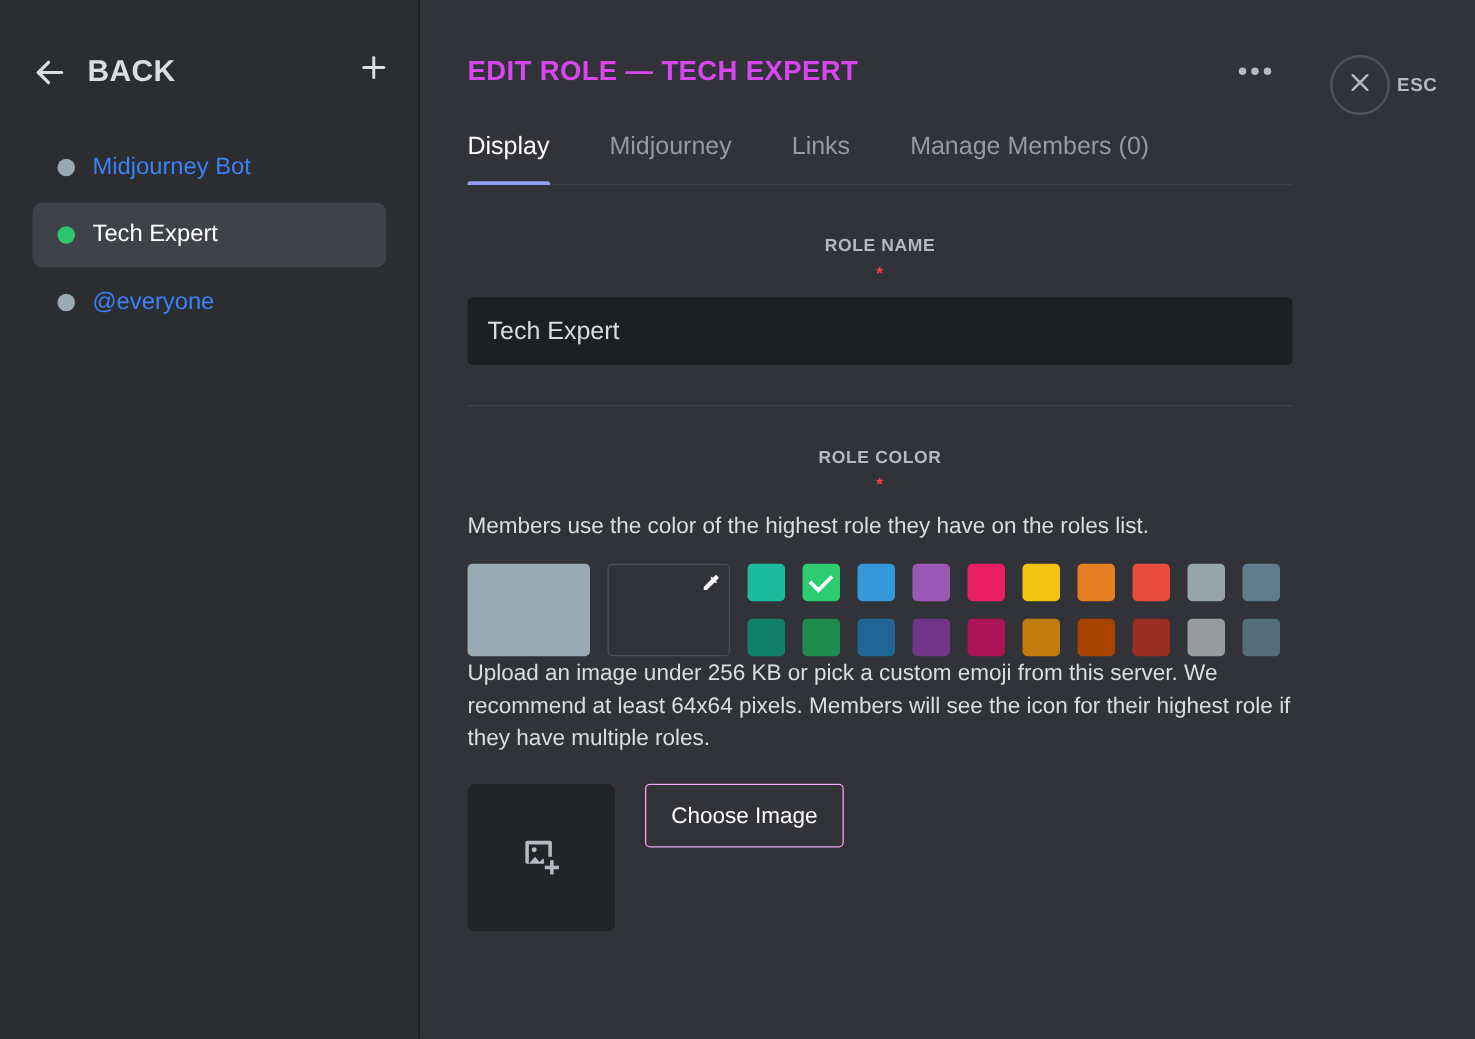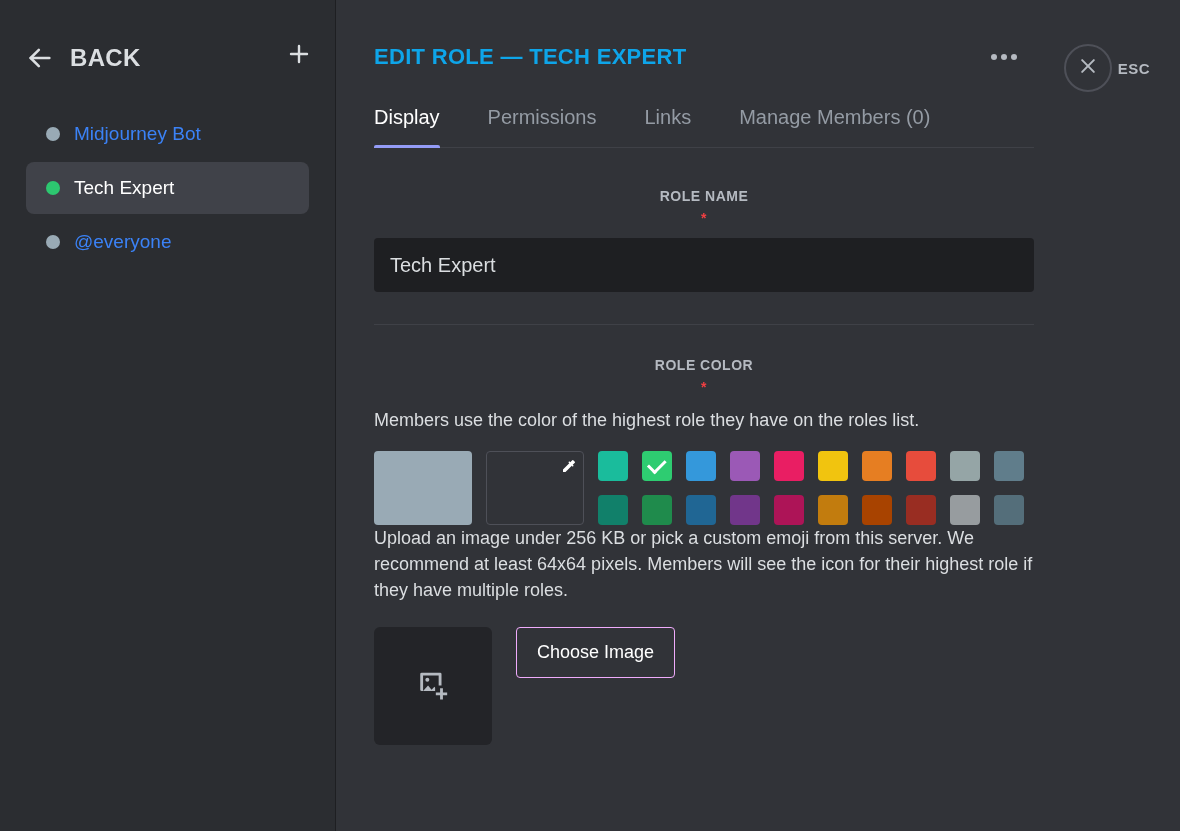--- a/index.html
+++ b/index.html
@@ -89,21 +89,21 @@
 
   .content { max-width: 660px; }
 
   .page-header {
     display:flex; align-items:center; justify-content:space-between;
     margin-bottom: 26px;
   }
   .page-title {
     font-size: 22px;
     font-weight: 700;
-    color:#0ea5e9;
+    color:#d946ef;
     letter-spacing:0.3px;
   }
   .overflow-btn { cursor:pointer; color:#b5bac1; padding:4px; margin-right:12px;}
   .overflow-btn svg { display:block; }
 
   .tabs {
     display:flex;
     gap:48px;
     border-bottom:1px solid #3f4147;
     margin-bottom: 40px;
@@ -282,21 +282,21 @@
               <circle cx="4" cy="4" r="3"></circle>
               <circle cx="14" cy="4" r="3"></circle>
               <circle cx="24" cy="4" r="3"></circle>
             </svg>
         </span>
       </div>
     </div>
 
     <nav class="tabs">
       <div class="tab active">Display</div>
-      <div class="tab">Permissions</div>
+      <div class="tab">Midjourney</div>
       <div class="tab">Links</div>
       <div class="tab">Manage Members (0)</div>
     </nav>
 
     
     <div class="section-label">
       <span>ROLE NAME</span>
       <span class="req-star">*</span>
     </div>
     <input class="text-input" type="text" value="Tech Expert" style="">

